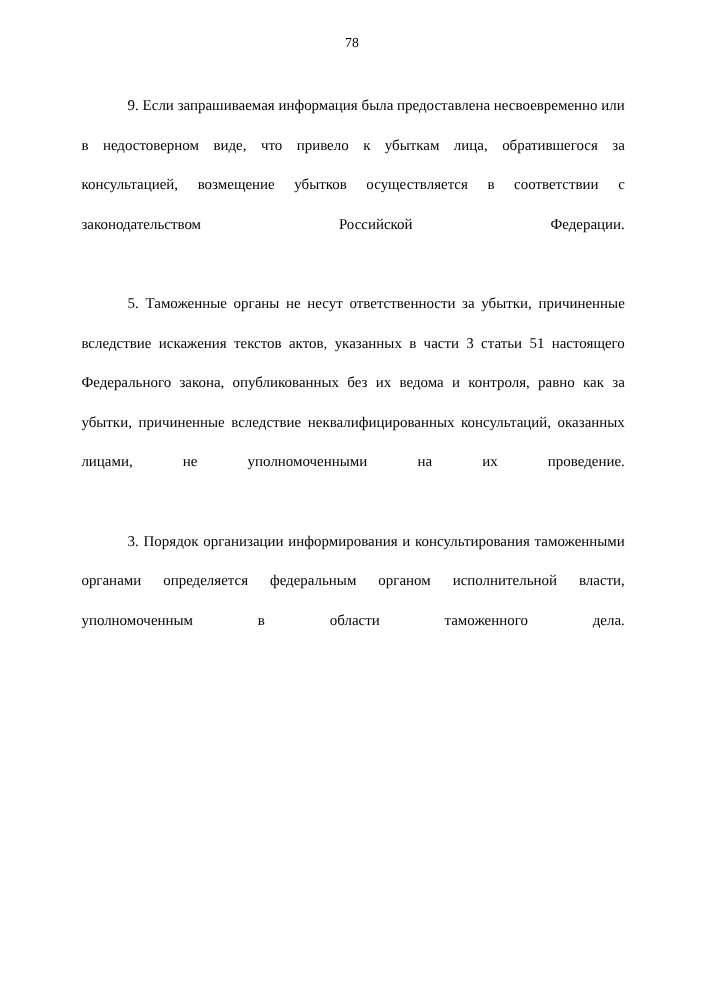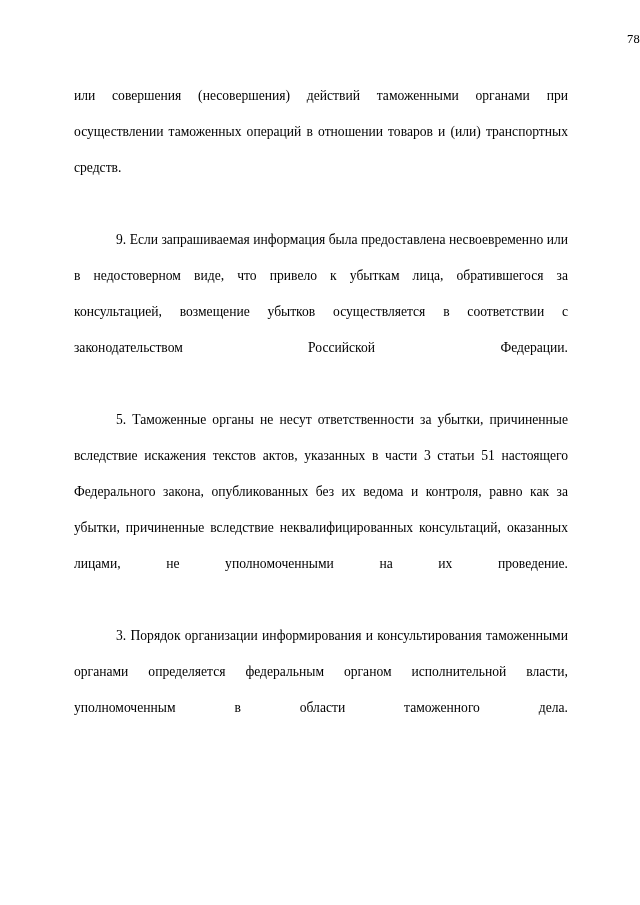--- a/index.html
+++ b/index.html
@@ -19,21 +19,21 @@
     width: 640px;
     height: 905px;
     box-sizing: border-box;
     background: #ffffff;
   }
   .page-number {
     position: absolute;
     top: 32px;
     left: 0;
     width: 640px;
-    text-align: right;
+    text-align: center;
     font-size: 12.5px;
     letter-spacing: 0.2px;
   }
   .body-text {
     position: absolute;
     top: 78px;
     left: 74px;
     width: 494px;
   }
   .para {
@@ -59,21 +59,20 @@
 </style>
 </head>
 <body>
 
 <div class="page">
 
   <div class="page-number">78</div>
 
   <div class="body-text">
 
-    <p class="para">или совершения (несовершения) действий таможенными органами при осуществлении таможенных операций в отношении товаров и (или) транспортных средств.</p>
 
     <p class="para indent">9. Если запрашиваемая информация была предоставлена несвоевременно или в недостоверном виде, что привело к убыткам лица, обратившегося за консультацией, возмещение убытков осуществляется в соответствии с законодательством Российской Федерации.</p>
 
     <p class="para indent">5. Таможенные органы не несут ответственности за убытки, причиненные вследствие искажения текстов актов, указанных в части 3 статьи 51 настоящего Федерального закона, опубликованных без их ведома и контроля, равно как за убытки, причиненные вследствие неквалифицированных консультаций, оказанных лицами, не уполномоченными на их проведение.</p>
 
     <p class="para indent">3. Порядок организации информирования и консультирования таможенными органами определяется федеральным органом исполнительной власти, уполномоченным в области таможенного дела.</p>
 
   </div>
 
 </div>

